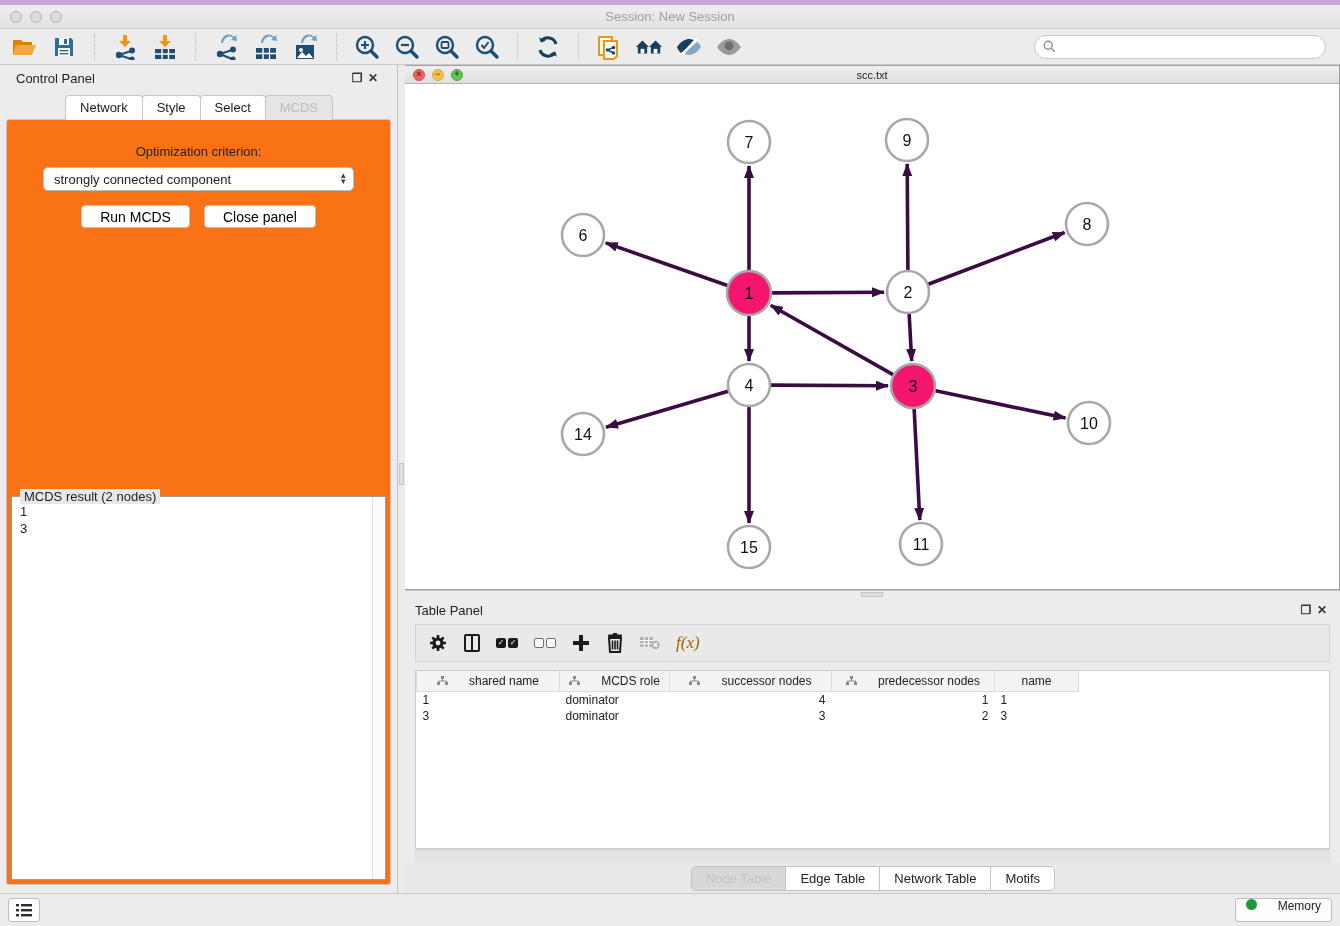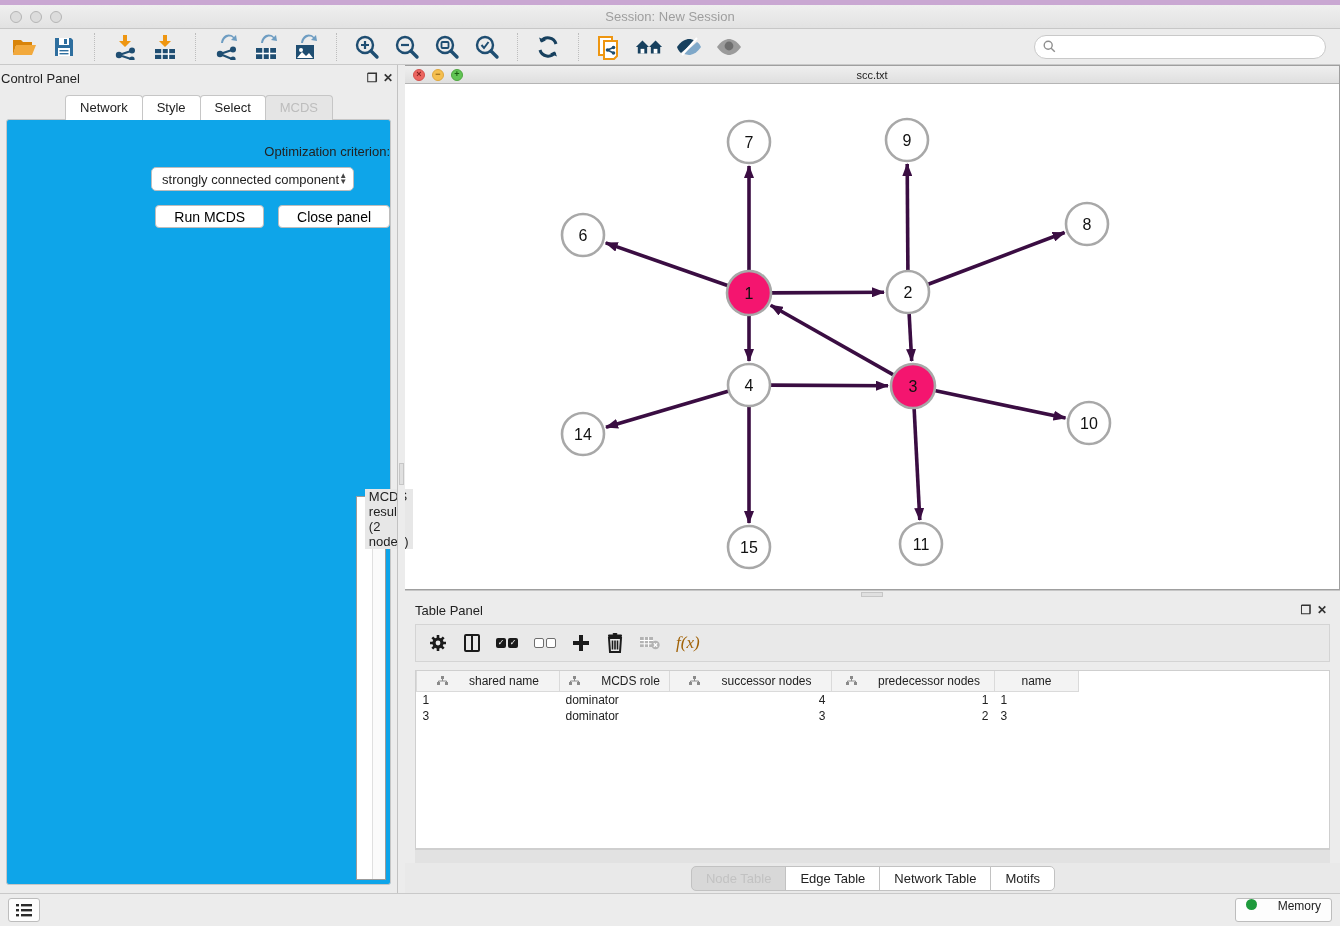--- a/index.html
+++ b/index.html
@@ -29,29 +29,29 @@
 
   
   .main { display:flex; height:828px; }
   .control-panel { width:400px; background:#ECECEC; display:flex; flex-direction:column; }
   .v-splitter { width:8px; background:#ECECEC; border-left:1px solid #C2C2C2; position:relative; }
   .v-splitter .grip { position:absolute; top:398px; left:1px; width:5px; height:22px;
     background:#E0E0E0; border:1px solid #C6C6C6; }
   .right-col { flex:1; display:flex; flex-direction:column; }
 
   
-  .panel-header { height:26px; display:flex; align-items:center; padding:0 1px; }
+  .panel-header { height:26px; display:flex; align-items:center; padding:0 16px; }
   .panel-header .ph-title { flex:1; font-size:13px; color:#222; }
   .ph-btn { width:16px; text-align:center; color:#333; font-size:12px; font-weight:bold; cursor:default; }
   .cp-tabs { display:flex; justify-content:center; position:relative; z-index:2; margin-top:4px; }
   .cp-tab { background:#fff; border:1px solid #C6C6C6; border-bottom:none; border-radius:4px 4px 0 0;
     padding:4px 14px 5px; font-size:13px; margin-right:-1px; cursor:default; }
   .cp-tab.active { background:#E5E5E5; color:#BDBDBD; }
-  .cp-content { flex:1; margin:-1px 6px 8px; background:#0ea5e9; border:1px solid #C6C6C6;
-    border-radius:3px; padding-top:14px; display:flex; flex-direction:column;align-items:flex-end; }
+  .cp-content { flex:1; margin:-1px 6px 8px; background:#f97316; border:1px solid #C6C6C6;
+    border-radius:3px; padding-top:14px; display:flex; flex-direction:column; }
   .opt-label { text-align:center; font-size:13px; margin:10px 0 8px; }
   .combo { margin:0 36px; height:24px; background:#fff; border:1px solid #BDBDBD; border-radius:5px;
     display:flex; align-items:center; padding:0 6px 0 10px; }
   .combo .combo-value { flex:1; font-size:13px; }
   .combo .stepper { display:flex; flex-direction:column; align-items:center; line-height:6px;
     font-size:8px; color:#444; }
   .btn-row { display:flex; justify-content:center; gap:14px; margin-top:14px; }
   .pushbtn { background:#fff; border:1px solid #BDBDBD; border-radius:4px; height:23px;
     padding:0 18px; font-size:14px; font-family:"Liberation Sans",sans-serif; cursor:default; }
   .result-group { margin:auto 4px 4px; height:384px; border:1px solid #9B9B9B; position:relative;

